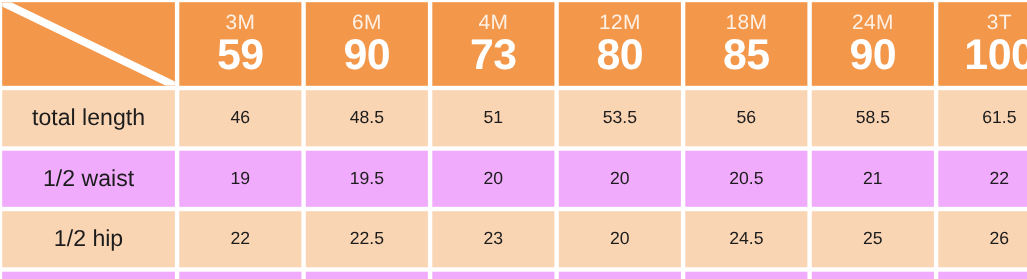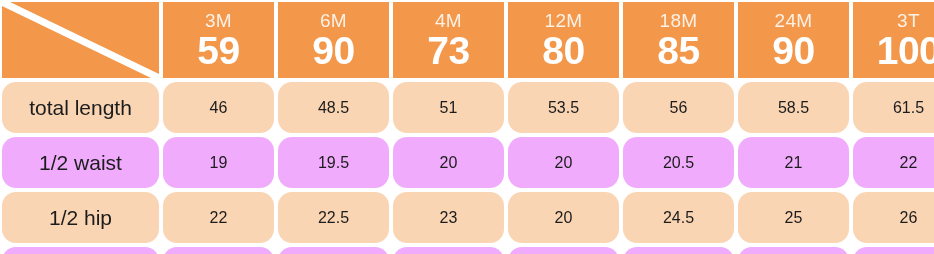--- a/index.html
+++ b/index.html
@@ -77,21 +77,21 @@
   }
   td.size-head .num {
     display: block;
     font-size: 39px;
     font-weight: bold;
     color: #ffffff;
     letter-spacing: -0.5px;
   }
 
   
-  tr.data-row td { height: 51px; border-radius: 14px; }
+  tr.data-row td { height: 51px; }
 
   tr.row-odd td   { background: #fad5b4; }
   tr.row-even td  { background: #f0abfc; }
 
   td.row-label {
     color: #1c1c1c;
     font-size: 21px;
   }
   td.data-cell {
     color: #1c1c1c;

